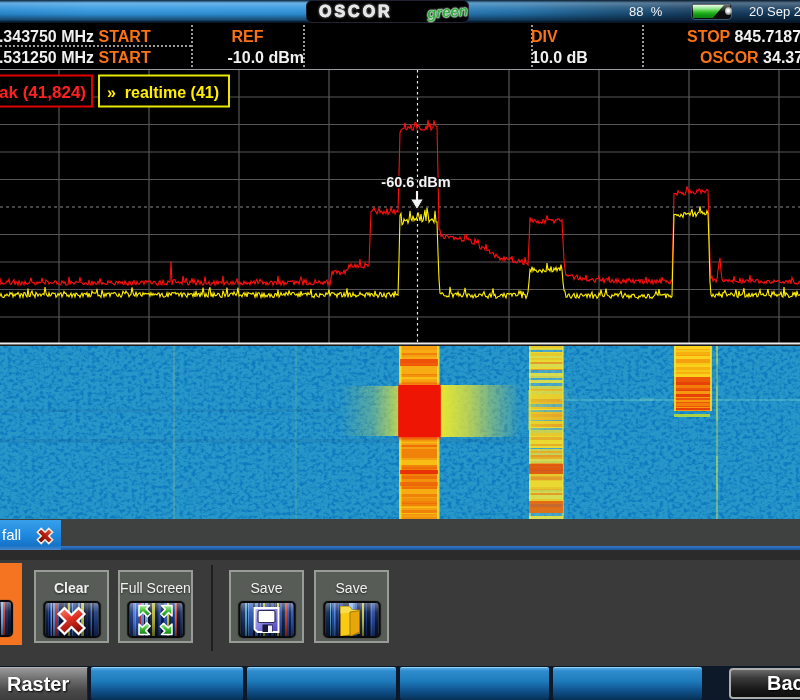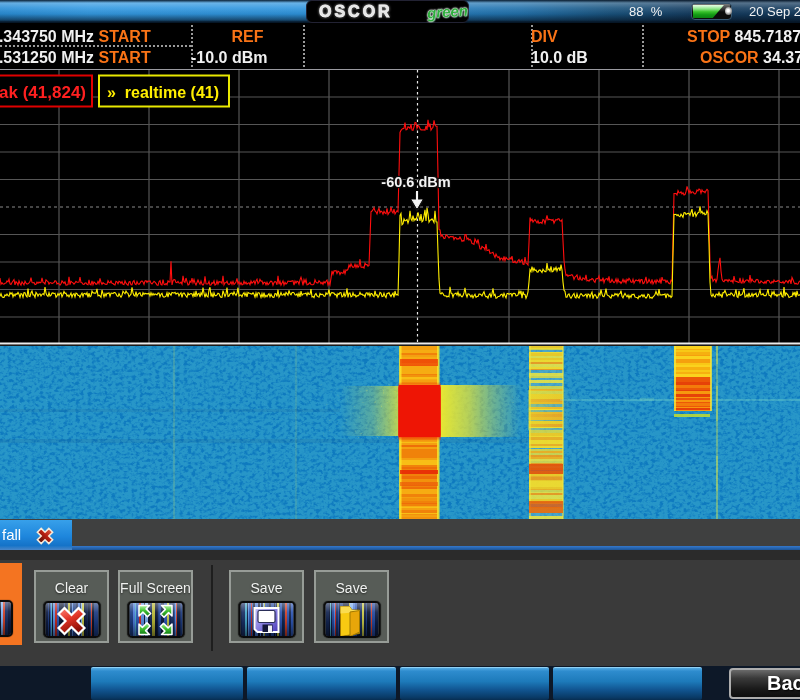--- a/index.html
+++ b/index.html
@@ -45,21 +45,21 @@
 
 
 #wf { left:0; top:346px; width:800px; height:173px; background-color:#0e7abf; overflow:hidden; }
 #wf .layer { left:0; top:0; width:800px; height:173px; }
 #wfnoise { left:0; top:0; width:800px; height:173px; opacity:.75; }
 
 
 #tabzone { left:0; top:519px; width:800px; height:41px; background:#2b2b2b; }
 #tabgrey { left:0; top:0; width:800px; height:27px; background:#3f4040; }
 #tabline { left:0; top:27px; width:800px; height:4px; background:linear-gradient(to bottom,#3478cc,#1c5496); }
-#tab { left:0; top:1px; width:72px; height:30px;
+#tab { left:0; top:1px; width:61px; height:30px;
   background:linear-gradient(to bottom,#37a0ea 0,#1e86dc 55%,#1573c8 85%,#4a86c8 100%); }
 #tab .txt { left:2px; top:6px; font-size:15px; color:#fff; }
 
 
 #toolbar { left:0; top:560px; width:800px; height:106px; background:#3a3a3a; }
 .tbtn { position:absolute; top:10px; width:75px; height:73px; background:#575c57;
   border:2px solid #979c97; }
 .tbtn .lbl { position:absolute; top:8px; left:0; width:100%; text-align:center;
   font-size:14px; color:#f0f2f0; text-shadow:0 1px 2px rgba(0,0,0,.6); white-space:nowrap; }
 .icon { position:absolute; left:50%; top:29px; transform:translateX(-50%); width:57px; height:37px;
@@ -105,21 +105,21 @@
     <div class="grn abs">green</div>
   </div>
 </div>
 
 <div id="freqbar" class="abs">
   <div class="fr1 abs" style="left:-10px;">1.343750 MHz <span class="b">START</span></div>
   <div class="fr2 abs" style="left:-10px;">1.531250 MHz <span class="b">START</span></div>
   <div class="doth abs" style="left:0; top:22px; width:191px;"></div>
   <div class="dotv abs" style="left:191px; top:2px; height:42px;"></div>
   <div class="fr1 abs b" style="left:191px; width:113px; text-align:center;">REF</div>
-  <div class="fr2 abs" style="left:191px; width:113px; text-align:left;">-10.0 dBm</div>
+  <div class="fr2 abs" style="left:191px; width:113px; text-align:right;">-10.0 dBm</div>
   <div class="dotv abs" style="left:303px; top:2px; height:42px;"></div>
   <div class="dotv abs" style="left:531px; top:2px; height:42px;"></div>
   <div class="fr1 abs b" style="left:531px; width:111px; ">DIV</div>
   <div class="fr2 abs" style="left:531px; width:111px; ">10.0 dB</div>
   <div class="dotv abs" style="left:642px; top:2px; height:42px;"></div>
   <div class="fr1 abs" style="left:687px;"><span class="b">STOP</span> 845.71875</div>
   <div class="fr2 abs" style="left:700px;"><span class="b">OSCOR</span> 34.37500</div>
 </div>
 
 <div id="spec" class="abs">
@@ -252,21 +252,21 @@
   </div>
 </div>
 
 <div id="toolbar" class="abs">
   <div id="orangebtn" class="abs">
     <div class="icon" style="left:9px; transform:none;">
       <div class="strp" style="background:linear-gradient(to right, #0a142e 0px 2px, #2c55b2 2px 4px, #48a8c8 4px 5px, #48a8c8 5px 6px, #0a142e 6px 8px, #122450 8px 10px, #c42820 10px 11px, #2c55b2 11px 14px, #182e62 14px 17px, #0c1838 17px 19px, #0a142e 19px 20px, #0c1838 20px 22px, #b8b838 22px 23px, #b8b838 23px 24px, #b8b838 24px 25px, #122450 25px 26px, #0e1c42 26px 27px, #122450 27px 28px, #2c55b2 28px 29px, #0c1838 29px 31px, #0a142e 31px 33px, #0a142e 33px 36px, #5c8fe0 36px 37px, #0c1838 37px 38px, #c8c848 38px 39px, #0c1838 39px 41px, #0a142e 41px 43px, #7fb0f0 43px 45px, #d04028 45px 46px, #d04028 46px 47px, #182e62 47px 50px, #0e1c42 50px 53px);"></div>
           <div class="gls"></div>
     </div>
   </div>
-  <div class="tbtn" style="left:34px;">
+  <div class="tbtn" style="left:34px;font-weight:bold;">
     <div class="lbl">Clear</div>
     <div class="icon">
           <div class="strp" style="background:linear-gradient(to right, #0e1c42 0px 2px, #1b3a80 2px 3px, #0a142e 3px 4px, #2c55b2 4px 5px, #48a8c8 5px 6px, #0c1838 6px 7px, #5c8fe0 7px 9px, #c42820 9px 10px, #c42820 10px 11px, #2c55b2 11px 14px, #0c1838 14px 16px, #0a142e 16px 18px, #0e1c42 18px 19px, #1b3a80 19px 20px, #0a142e 20px 22px, #182e62 22px 23px, #b8b838 23px 24px, #b8b838 24px 25px, #182e62 25px 27px, #5c8fe0 27px 28px, #1b3a80 28px 31px, #122450 31px 33px, #4a7ad8 33px 35px, #122450 35px 36px, #7fb0f0 36px 37px, #c8c848 37px 38px, #c8c848 38px 39px, #0a142e 39px 40px, #0e1c42 40px 42px, #122450 42px 43px, #0a142e 43px 44px, #0c1838 44px 45px, #1b3a80 45px 46px, #d04028 46px 47px, #0a142e 47px 49px, #1b3a80 49px 50px, #1b3a80 50px 53px);"></div>
           <div class="gls"></div>
       <svg width="34" height="33" viewBox="0 0 34 32">
         <defs>
               <linearGradient id="rg" x1="0" y1="0" x2="0.4" y2="1">
           <stop offset="0" stop-color="#ff8878"></stop>
                 <stop offset="0.5" stop-color="#e03224"></stop>
                 <stop offset="1" stop-color="#8a0e06"></stop>
@@ -327,19 +327,20 @@
       <svg width="30" height="34" viewBox="0 0 30 34">
         <path d="M4 3.5 h9 l2.5 3.5 h7.5 v23.5 l-19 3 Z" fill="#f8ca12" stroke="#a07800" stroke-width="1"></path>
         <path d="M4 3.5 h9 l2.5 3.5 h7.5 v2 l-19 1.5 Z" fill="#fadc50" stroke="none"></path>
         <path d="M13.5 9 l9.5 -1.5 v21.5 l-9.5 4.5 Z" fill="#e8a60a" stroke="#a07800" stroke-width="1"></path>
       </svg>
     </div>
   </div>
 </div>
 
 <div id="bottombar" class="abs">
+  <div id="rasterbtn" class="abs">Raster</div>
   <div class="bluebtn" style="left:91px; width:152px;"></div>
   <div class="bluebtn" style="left:247px; width:149px;"></div>
   <div class="bluebtn" style="left:400px; width:149px;"></div>
   <div class="bluebtn" style="left:553px; width:149px;"></div>
   <div id="backbtn" class="abs">Back</div>
 </div>
 
 </div>
 </body></html>

